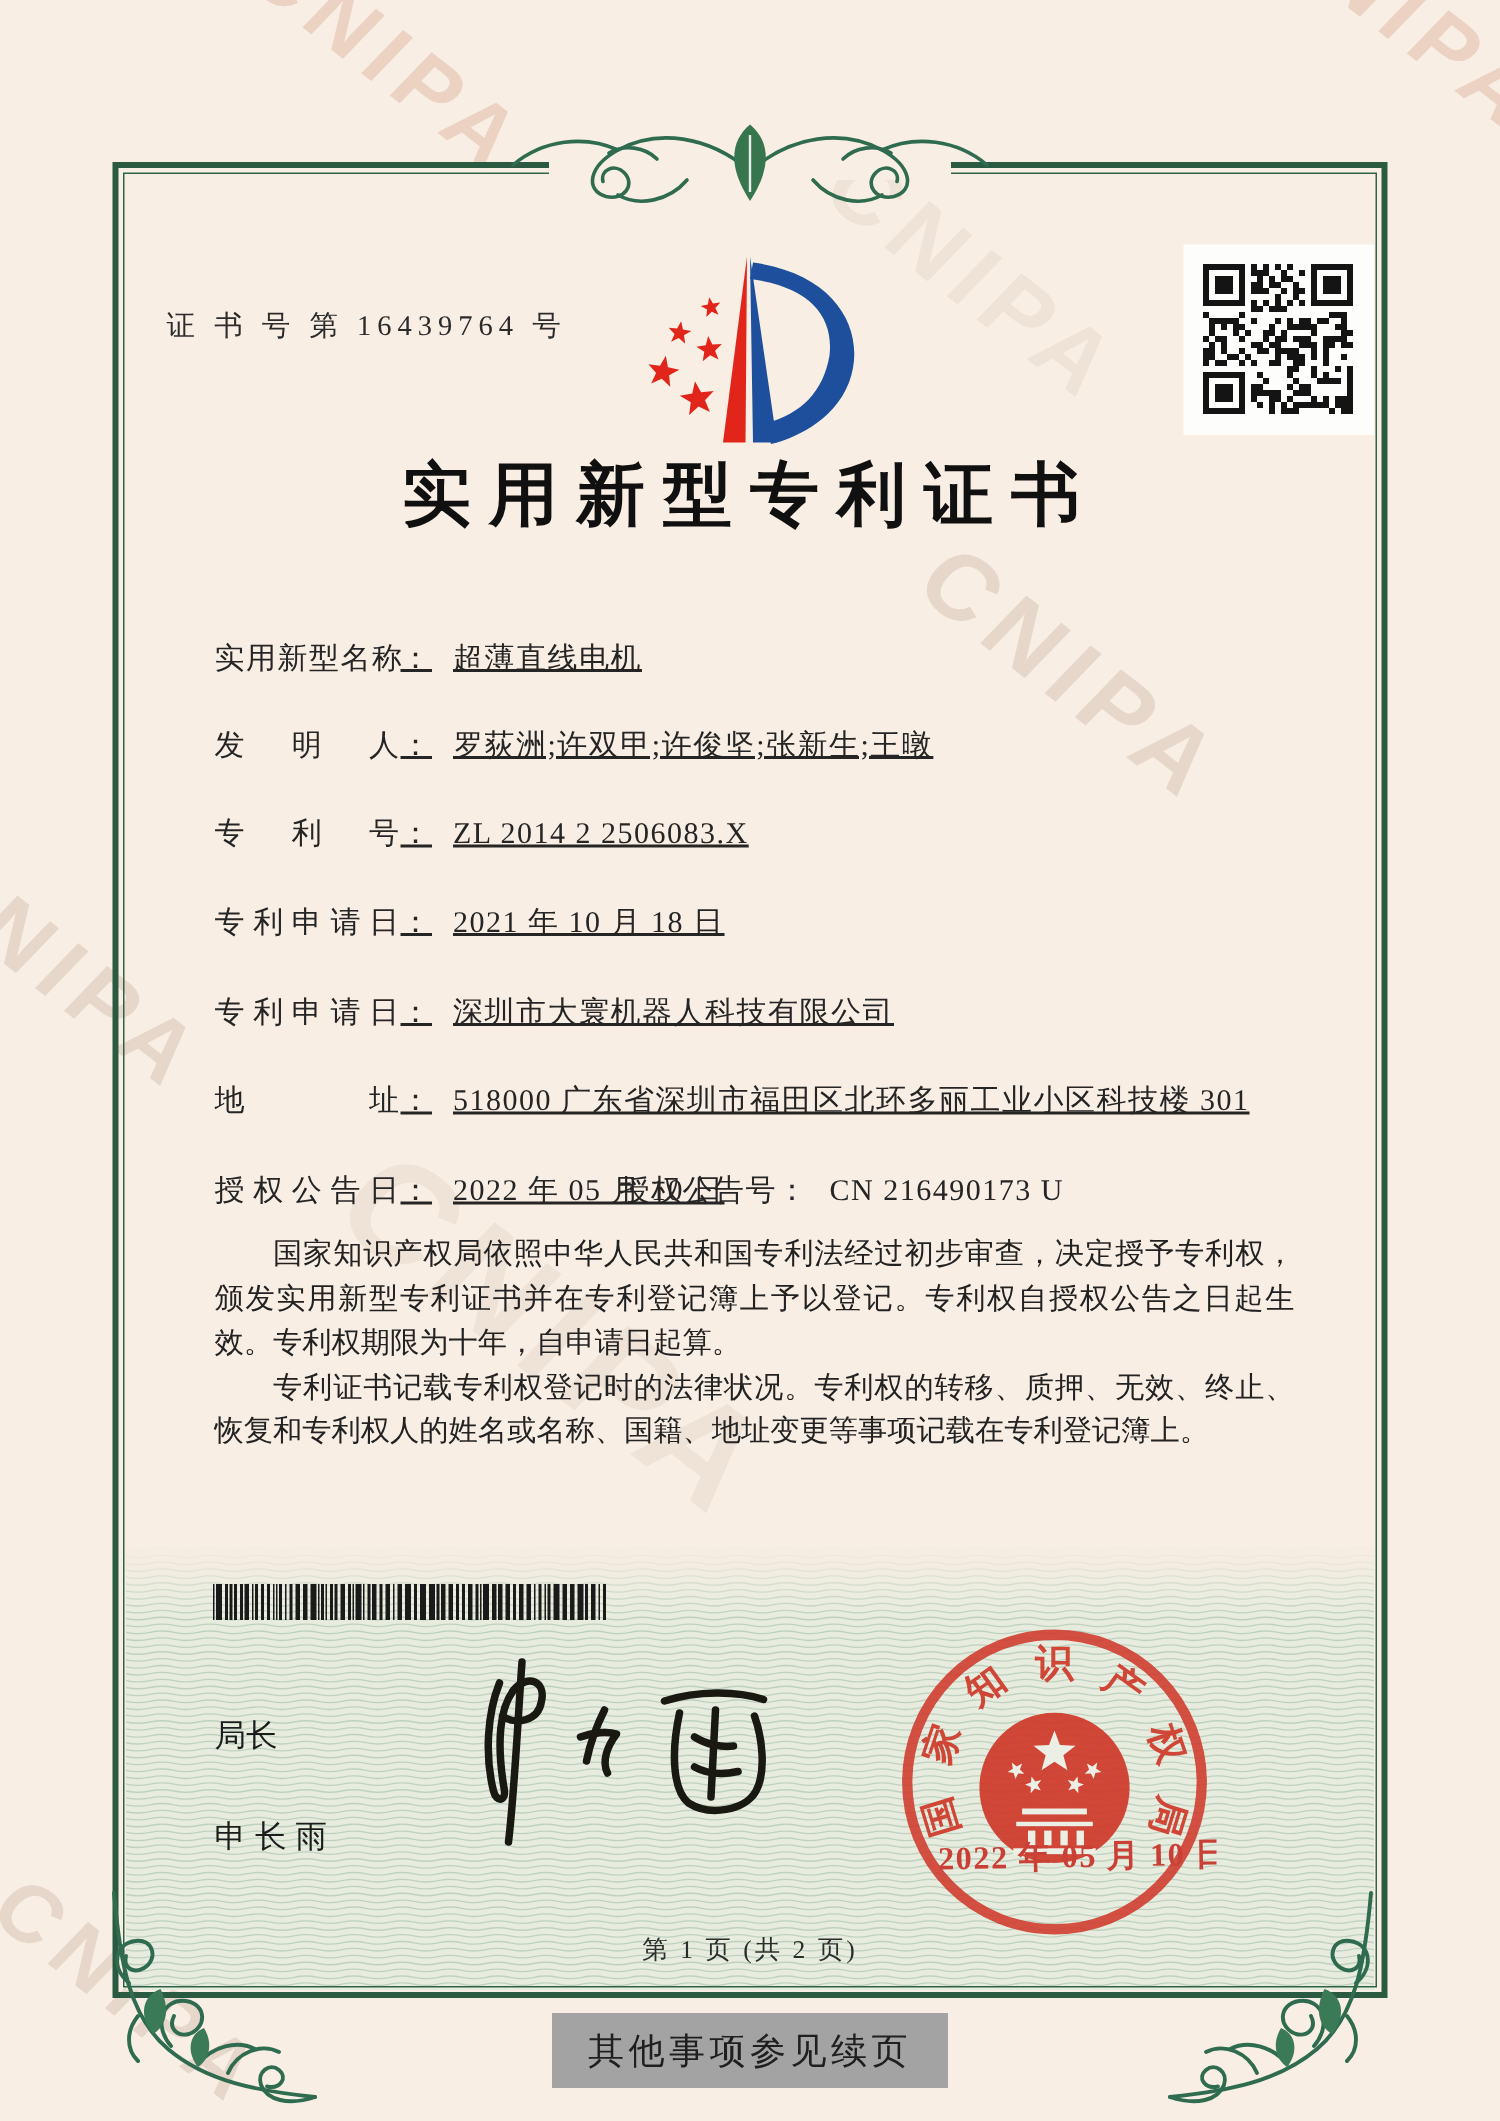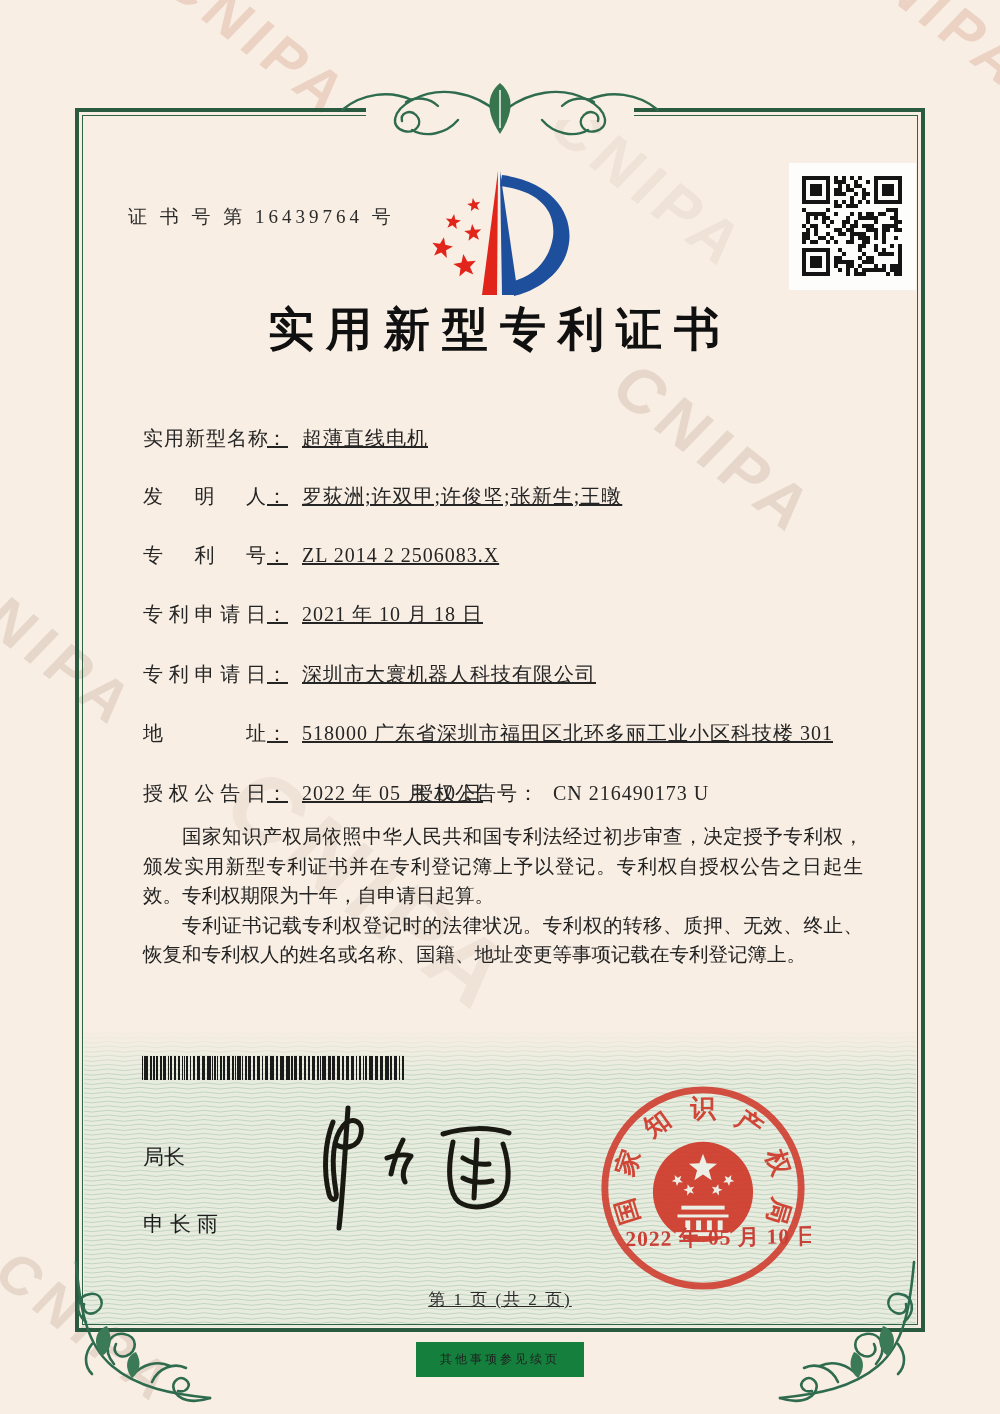--- a/index.html
+++ b/index.html
@@ -14,41 +14,41 @@
   
   .frame{position:absolute;left:75px;top:108px;width:850px;height:1224px;
          border:4px solid #2a5a40;box-sizing:border-box;z-index:2;}
   .frame-inner{position:absolute;inset:3px;border:1px solid #2f6348;}
   
   .greenzone{position:absolute;left:84px;top:1030px;width:832px;height:297px;background:#e7ecdf;z-index:2;
              -webkit-mask-image:linear-gradient(to bottom,transparent 0,#000 46px);
              mask-image:linear-gradient(to bottom,transparent 0,#000 46px);}
   .greenzone svg{position:absolute;left:0;top:0;}
   .abs{position:absolute;z-index:3;}
-  .cert-no{left:128px;top:204px;font-size:19px;letter-spacing:4px;color:#2b2b2b;}
+  .cert-no{left:111px;top:204px;font-size:19px;letter-spacing:4px;color:#2b2b2b;}
   .qr-box{left:789px;top:163px;width:127px;height:127px;background:#fdfdfb;z-index:3;}
   .qr-box svg{position:absolute;left:13px;top:13px;}
   .logo{left:420px;top:165px;z-index:3;}
   .title{left:0;top:299px;width:1000px;text-align:center;font-size:46px;font-weight:bold;
          letter-spacing:12px;color:#101010;}
   .frow{left:143px;font-size:20px;letter-spacing:1px;color:#252525;white-space:nowrap;text-decoration:underline;}
   .flabel{display:inline-block;width:124px;text-align:justify;text-align-last:justify;}
   .fcolon{margin-right:14px;}
   .fpair2{position:absolute;left:270px;top:0;white-space:nowrap;}
   .paras{left:143px;top:822px;width:720px;font-size:19.5px;line-height:29.5px;
          text-align:justify;color:#222;}
   .paras p{margin:0;text-indent:2em;}
   .barcode{left:140px;top:1056px;z-index:4;}
   .sig-title{left:143px;top:1143px;font-size:21px;font-family:"Liberation Sans","DejaVu Sans",sans-serif;color:#1c1c1c;z-index:4;}
   .sig-name{left:143px;top:1186px;font-size:21px;letter-spacing:6px;font-family:"Liberation Sans","DejaVu Sans",sans-serif;color:#1c1c1c;z-index:4;margin-top:24px;}
   .signature{left:275px;top:1102px;z-index:4;}
   .seal{left:595px;top:1080px;z-index:5;opacity:.93;}
-  .pagenum{left:0;top:1288px;width:1000px;text-align:center;font-size:17px;letter-spacing:2px;color:#2c2c2c;z-index:4;text-decoration:underline;}
-  .footnote{left:50%;top:1342px;transform:translateX(-50%);background:#15803d;
-            padding:9px 24px;font-size:12px;letter-spacing:3px;color:#1f1f1f;z-index:4;}
+  .pagenum{left:0;top:1288px;width:1000px;text-align:center;font-size:17px;letter-spacing:2px;color:#2c2c2c;z-index:4;}
+  .footnote{left:50%;top:1342px;transform:translateX(-50%);background:#a3a3a3;
+            padding:9px 24px;font-size:24px;letter-spacing:3px;color:#1f1f1f;z-index:4;}
   .ornament-top{left:338px;top:80px;z-index:4;}
   .corner{z-index:4;}
   .corner-bl{left:62px;top:1260px;}
   .corner-br{left:778px;top:1260px;transform:scaleX(-1);}
 </style>
 </head>
 <body>
 
 <div class="page">
 

